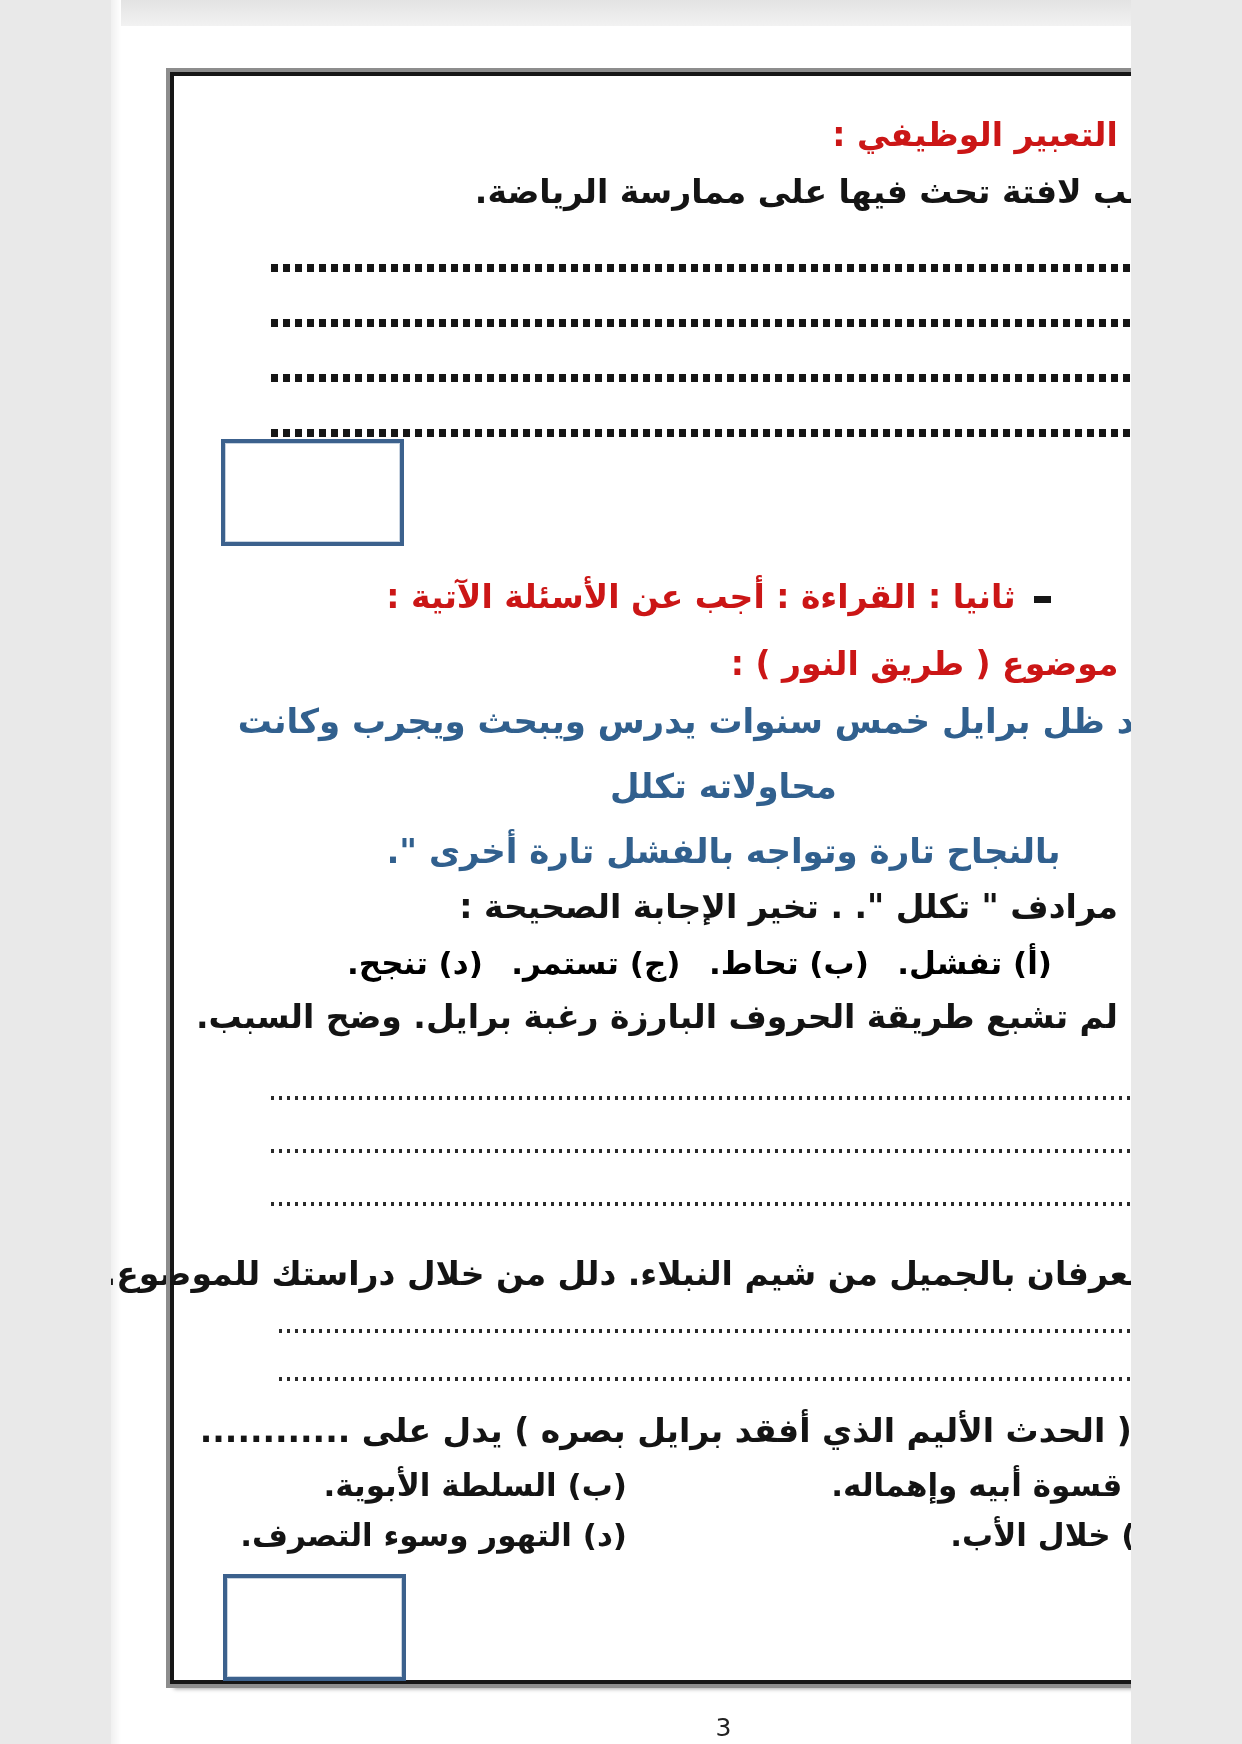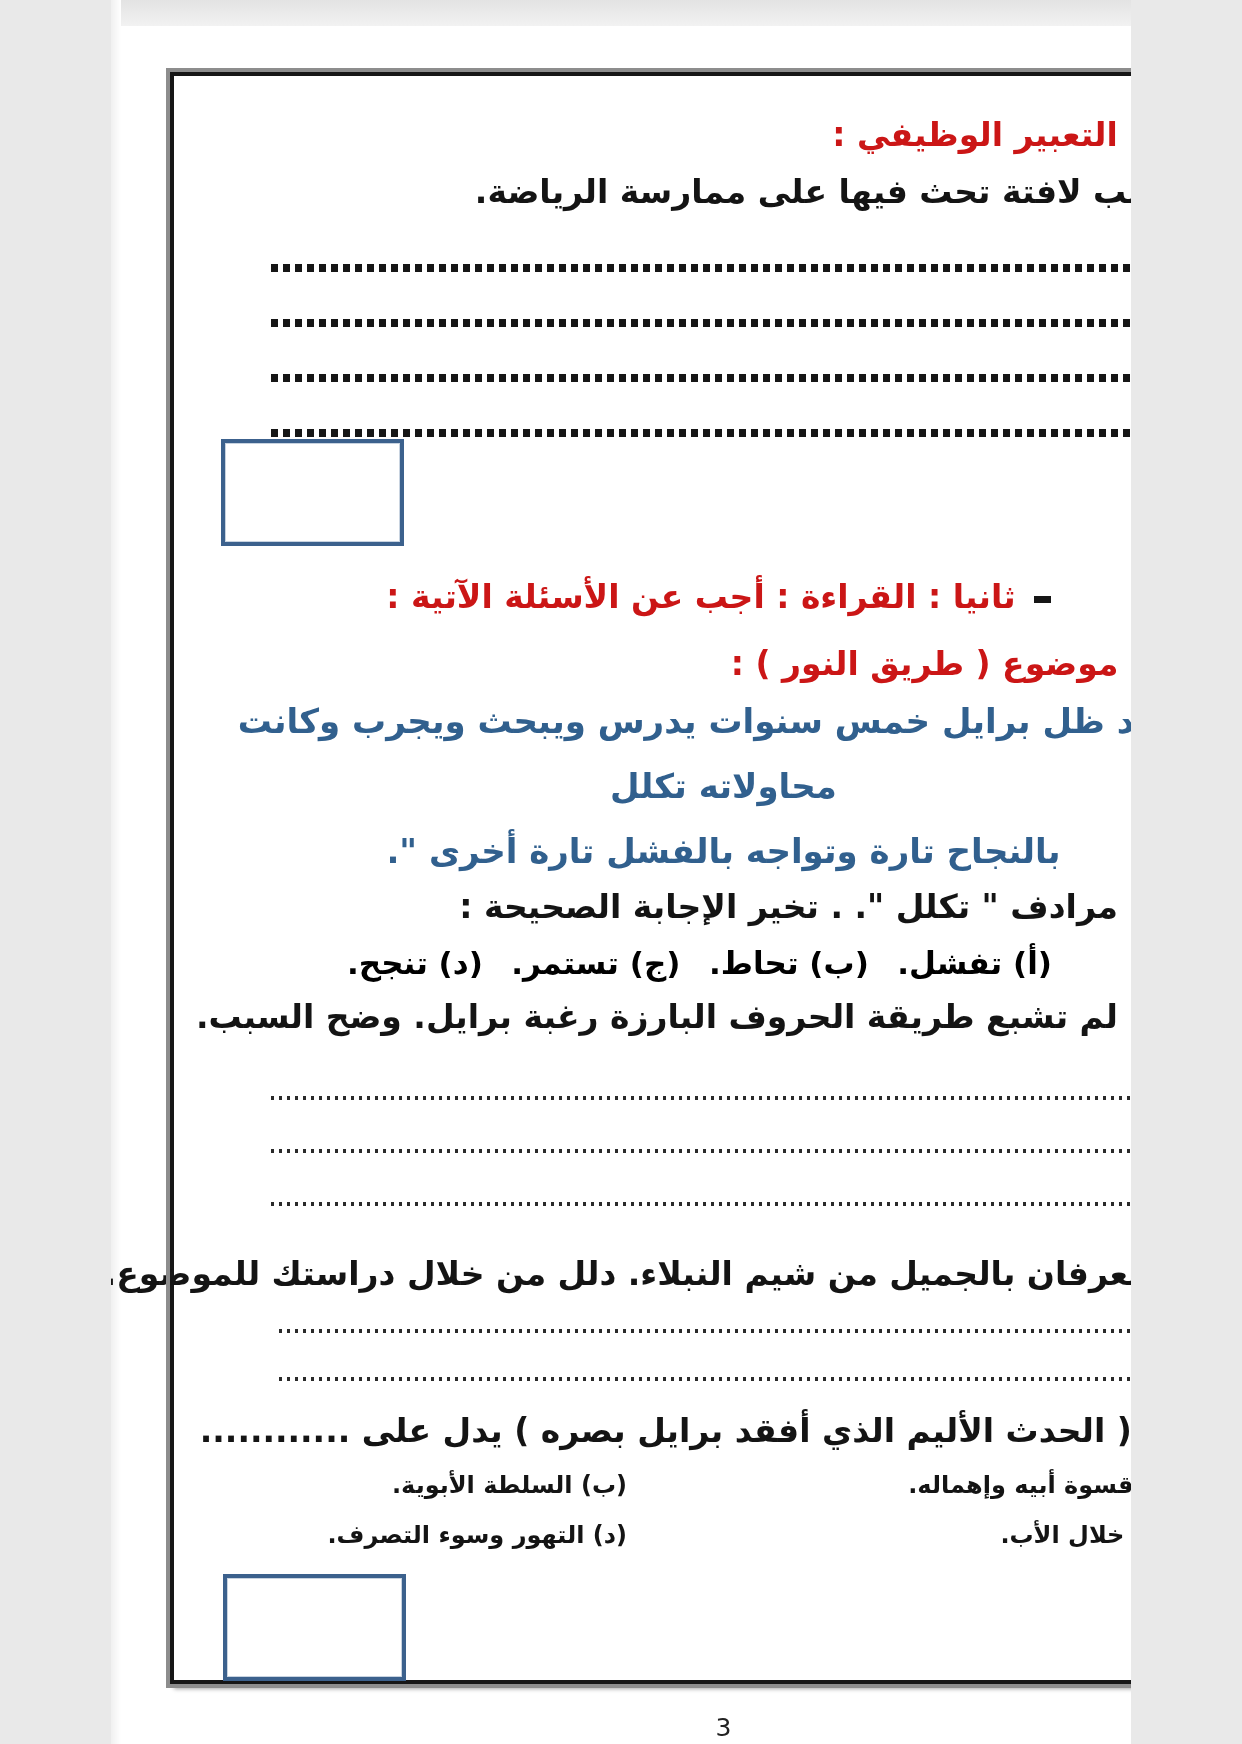--- a/index.html
+++ b/index.html
@@ -98,21 +98,21 @@
   .q5-line{margin-right:28px;margin-top:43px;}
   .q5 .dots-thin.a{margin-top:31px;margin-right:45px;margin-left:60px;}
   .q5 .dots-thin.b{margin-top:44px;margin-right:45px;margin-left:60px;}
   .q6-line{margin-right:48px;margin-top:25px;}
   .q6-grid{
     display:grid;
     grid-template-columns:545px 1fr;
     margin:6px 56px 0 20px;
     row-gap:1px;
   }
-  .q6-grid span{font-weight:bold;font-size:24px;line-height:49px;color:#141414;text-align:right;white-space:nowrap;}
+  .q6-grid span{font-weight:bold;font-size:31px;line-height:49px;color:#141414;text-align:right;white-space:nowrap;}
   
   .page-num{
     margin-top:28px;
     text-align:center;
     font-size:25px;font-weight:normal;
     color:#222;
   }
 </style>
 </head>
 <body>

